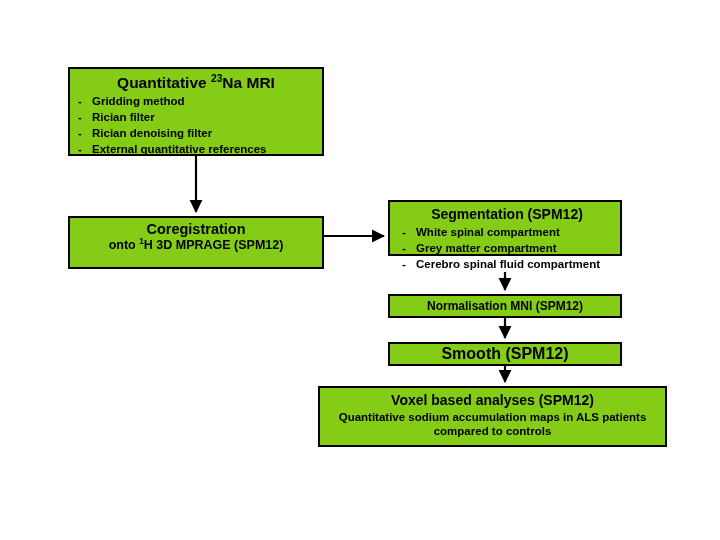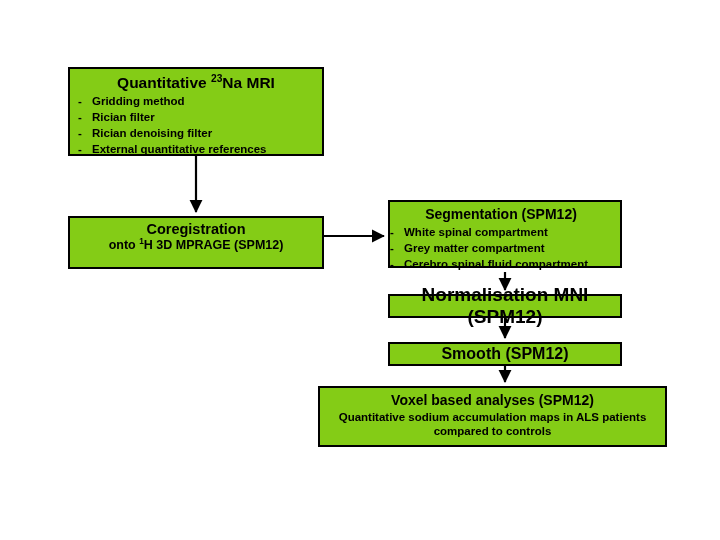--- a/index.html
+++ b/index.html
@@ -80,32 +80,32 @@
   #node-quantitative .bullets li { height: 16px; }
 
   #node-coregistration {
     left: 68px;  top: 216px; width: 256px; height: 53px;
     padding: 3px 6px 0 6px;
   }
   #node-coregistration .node-title { font-size: 14.5px; }
   #node-coregistration .node-sub   { font-size: 12.5px; }
 
   #node-segmentation {
-    left: 388px; top: 200px; width: 234px; height: 68px;
-    padding: 4px 8px 0 0;
+    left: 388px; top: 200px; width: 234px; height: 56px;
+    padding: 4px 8px 0 12px;
   }
   #node-segmentation .node-title { font-size: 14px; margin-bottom: 3px; }
   #node-segmentation .bullets { font-size: 11.5px; }
   #node-segmentation .bullets li { height: 16px; }
 
   #node-normalisation {
     left: 388px; top: 294px; width: 234px; height: 24px;
     display: flex; align-items: center; justify-content: center;
   }
-  #node-normalisation .node-title { font-size: 19px; }
+  #node-normalisation .node-title { font-size: 12px; }
 
   #node-smooth {
     left: 388px; top: 342px; width: 234px; height: 24px;
     display: flex; align-items: center; justify-content: center;
   }
   #node-smooth .node-title { font-size: 16px; }
 
   #node-voxel {
     left: 318px; top: 386px; width: 349px; height: 61px;
     padding: 4px 8px 0 8px;

